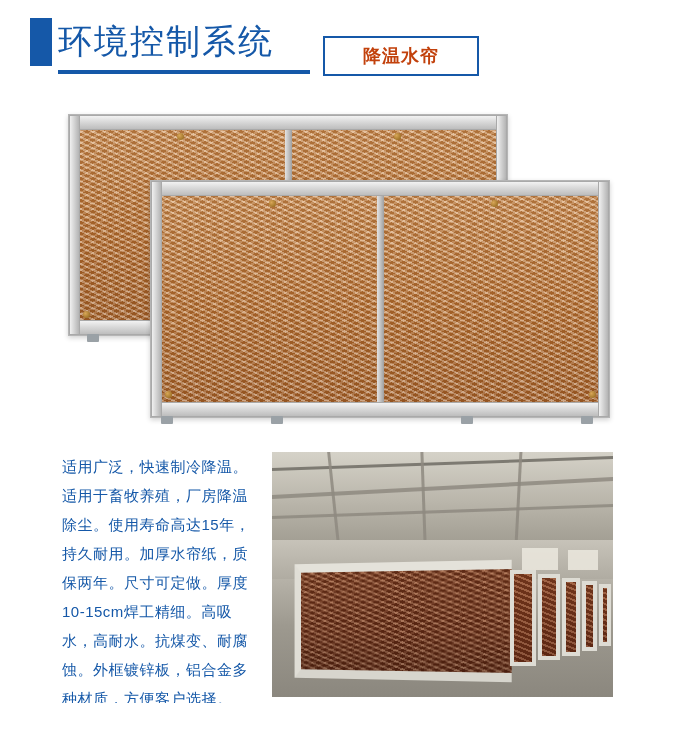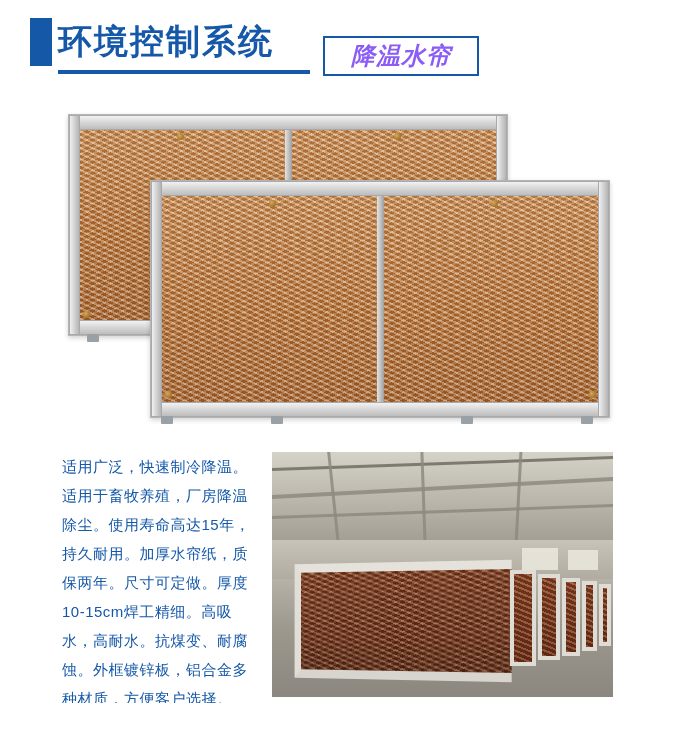--- a/index.html
+++ b/index.html
@@ -35,21 +35,21 @@
     top: 18px;
     width: 22px;
     height: 48px;
     background: #1558a8;
   }
   .header-title {
     position: absolute;
     left: 58px;
     top: 18px;
     font-size: 34px;
-    font-weight: bold;
+    font-weight: normal;
     color: #1558a8;
     letter-spacing: 2px;
     line-height: 46px;
     white-space: nowrap;
   }
   .header-underline {
     position: absolute;
     left: 58px;
     top: 70px;
     width: 252px;
@@ -62,26 +62,25 @@
     top: 36px;
     width: 156px;
     height: 40px;
     border: 2px solid #1558a8;
     box-sizing: border-box;
     display: flex;
     align-items: center;
     justify-content: center;
   }
   .header-badge-text {
-    font-size: 24px;
+    font-size: 18px;
     font-weight: bold;
-    color: #8b5cf6;
+    color: #c2410c;
     letter-spacing: 1px;
     white-space: nowrap;
-    font-style: italic;
   }
 
   
   .hero {
     position: absolute;
     left: 0;
     top: 100px;
     width: 675px;
     height: 330px;
     background: #ffffff;

